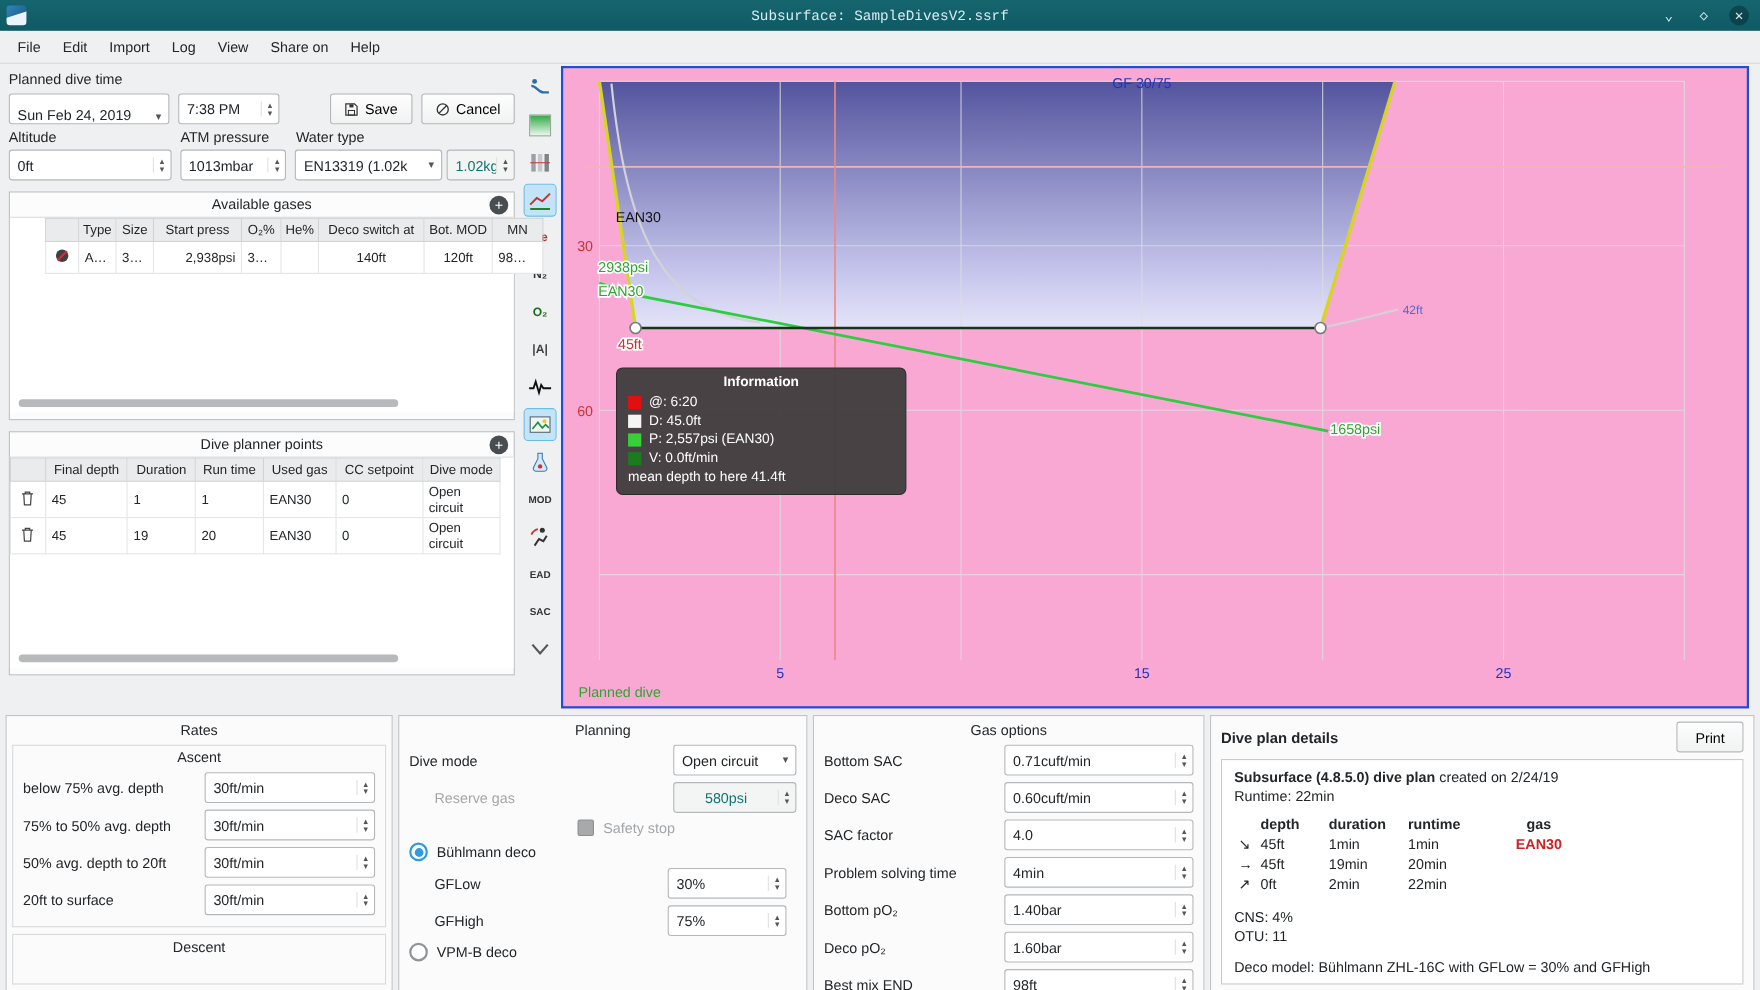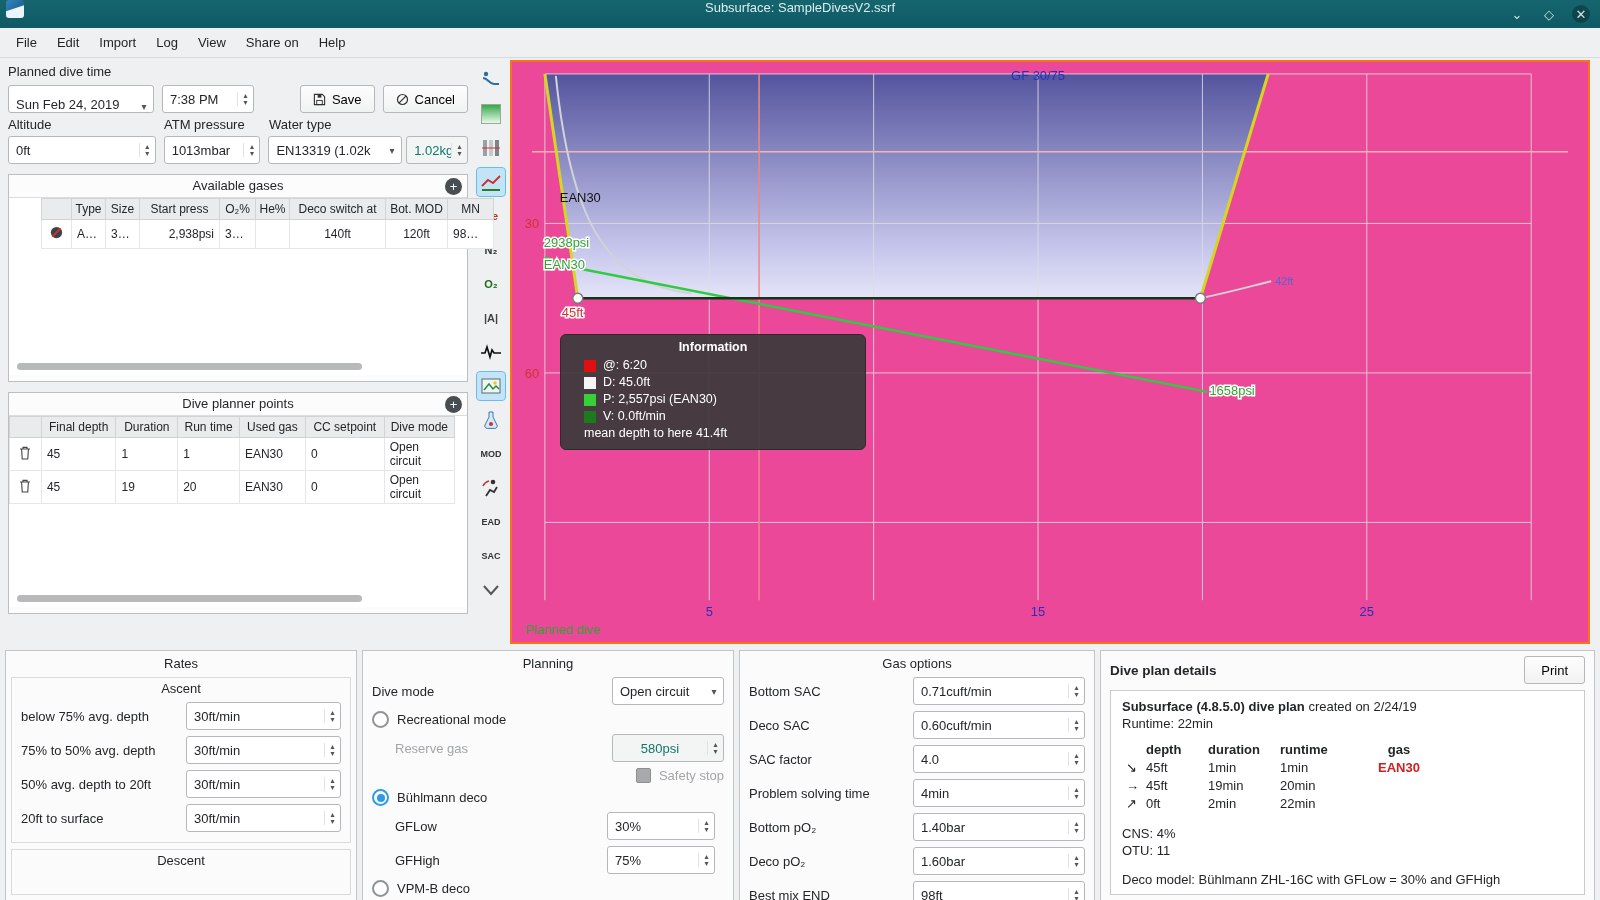--- a/index.html
+++ b/index.html
@@ -1,36 +1,36 @@
 <!DOCTYPE html>
 <html><head>
 <meta charset="utf-8">
 <style>
   * { box-sizing: border-box; margin: 0; padding: 0; }
   html,body { width:1600px; height:900px; overflow:hidden; }
   body { font-family:"Liberation Sans", sans-serif; font-size:13px; color:#232629; background:#eff0f1; }
 
   
-  .titlebar { height:28px; background:linear-gradient(#15656f,#0f5a64); display:flex; position:relative; color:#d9ecee; }
+  .titlebar { height:28px; background:linear-gradient(#15656f,#0f5a64); display:flex; align-items:center; position:relative; color:#d9ecee;font-family:Liberation Mono, monospace; }
   .tb-logo { width:18px; height:18px; margin-left:6px; border-radius:3px; background:linear-gradient(135deg,#2e86c1,#1b4f72); position:relative; overflow:hidden; }
   .tb-logo::after { content:""; position:absolute; left:-4px; top:8px; width:30px; height:14px; background:#eaf4fb; transform:rotate(-18deg); }
   .tb-title { position:absolute; left:0; right:0; text-align:center; font-size:13px; pointer-events:none; }
   .tb-controls { margin-left:auto; display:flex; align-items:center; gap:14px; padding-right:10px; z-index:2; }
   .tb-ctl { width:18px; height:18px; display:flex; align-items:center; justify-content:center; color:#cfe3e5; font-size:13px; }
   .tb-close { border-radius:50%; background:rgba(0,0,0,.28); }
 
   
   .menubar { height:30px; display:flex; align-items:center; padding-left:6px; background:#eff0f1; border-bottom:1px solid #d8d9da; }
   .menu-item { padding:4px 10px; border-radius:3px; }
 
   
   .main { display:flex; height:590px; }
   .left { width:472px; padding:6px 4px 0 8px; }
   .tools { width:38px; display:flex; flex-direction:column; align-items:center; padding-top:8px; gap:6px; }
-  .chart-wrap { flex:1; margin:2px 10px 4px 0; border:2px solid #f97316; background:#ec4899; position:relative; }
+  .chart-wrap { flex:1; margin:2px 10px 4px 0; border:2px solid #1d4ed8; background:#f9a8d4; position:relative; }
 
   
   .lbl { font-size:13px; }
   .row { display:flex; align-items:center; gap:8px; }
   .combo, .spin { height:28px; background:#fff; border:1px solid #b4b8ba; border-radius:3px; display:flex; align-items:center; overflow:hidden; }
   .combo-text, .spin-text { padding:0 7px; white-space:nowrap; overflow:hidden; flex:1; }
   .combo-arrow { width:18px; text-align:center; color:#555; font-size:10px; flex:none; }
   .spin-btns { width:16px; display:flex; flex-direction:column; align-items:center; justify-content:center; color:#555; flex:none; border-left:1px solid #e0e2e3; }
   .spin-btns i { font-style:normal; font-size:8px; line-height:7px; }
   .disabled { background:#f3f4f4; color:#a3a6a8; }
@@ -47,21 +47,21 @@
   .hscroll { position:absolute; left:8px; bottom:5px; width:345px; height:7px; border-radius:4px; background:#b7b9bb; }
 
   
   .tool { width:28px; height:28px; border-radius:3px; display:flex; align-items:center; justify-content:center; }
   .tool.sel { background:#c3e4f6; outline:1px solid #6cbbe9; }
   .tool-text { font-size:9px; font-weight:bold; color:#333; }
   .grad-sq { width:20px; height:20px; border:1px solid #9a9; background:linear-gradient(#35a84a,#eaf7ea); }
 
   
   .chart-svg { width:100%; height:100%; display:block; }
-  .tooltip { position:absolute; left:48px; top:272px; width:306px; background:rgba(58,58,58,.93); border:1px solid #2c2c2c; border-radius:6px; color:#fff; padding:5px 23px 7px; font-size:12.5px; }
+  .tooltip { position:absolute; left:48px; top:272px; width:264px; background:rgba(58,58,58,.93); border:1px solid #2c2c2c; border-radius:6px; color:#fff; padding:5px 10px 7px; font-size:12.5px; }
   .tooltip-title { text-align:center; font-weight:bold; margin-bottom:3px; }
   .tip-row { display:flex; align-items:center; gap:7px; line-height:17px; }
   .chip { width:12px; height:12px; flex:none; }
 
   
   .bottom { display:flex; gap:5px; padding:2px 5px 0; height:252px; overflow:hidden; }
   .panel { border:1px solid #c2c4c6; background:#fbfbfc; height:258px; overflow:hidden; position:relative; }
   .p-title { text-align:center; padding:5px 0 6px; }
   .p-row { display:flex; align-items:center; justify-content:space-between; padding:0 9px; margin-bottom:6px; }
   .sub-gb { border:1px solid #d9dadb; margin:0 5px 6px; padding-bottom:2px; }
@@ -473,37 +473,31 @@
 
   <div class="panel" style="width:372px;">
     <div class="p-title">Planning</div>
     <div class="p-row">
       <span>Dive mode</span>
       <div class="combo" style="width:112px;">
         <span class="combo-text">Open circuit</span>
         <span class="combo-arrow">▾</span>
       </div>
     </div>
-    <div class="p-row" style="justify-content:flex-start;">
-      <span class="r-lab">
-          <span class="radio"></span>
-          <span>Recreational mode</span>
-        </span>
-    </div>
     <div class="p-row" style="padding-left:32px;text-align:center;">
       <span class="gray">Reserve gas</span>
       <div class="spin disabled" style="width:112px;">
         <span class="spin-text">580psi</span>
         <span class="spin-btns">
             <i>▴</i>
             <i>▾</i>
           </span>
       </div>
     </div>
-    <div class="p-row" style="justify-content:flex-end; padding-left:52px;">
+    <div class="p-row" style="justify-content:center; padding-left:52px;">
       <span class="r-lab">
           <span class="checkbox"></span>
           <span class="gray">Safety stop</span>
         </span>
     </div>
     <div class="p-row" style="justify-content:flex-start;">
       <span class="r-lab">
           <span class="radio on"></span>
           <span>Bühlmann deco</span>
         </span>

